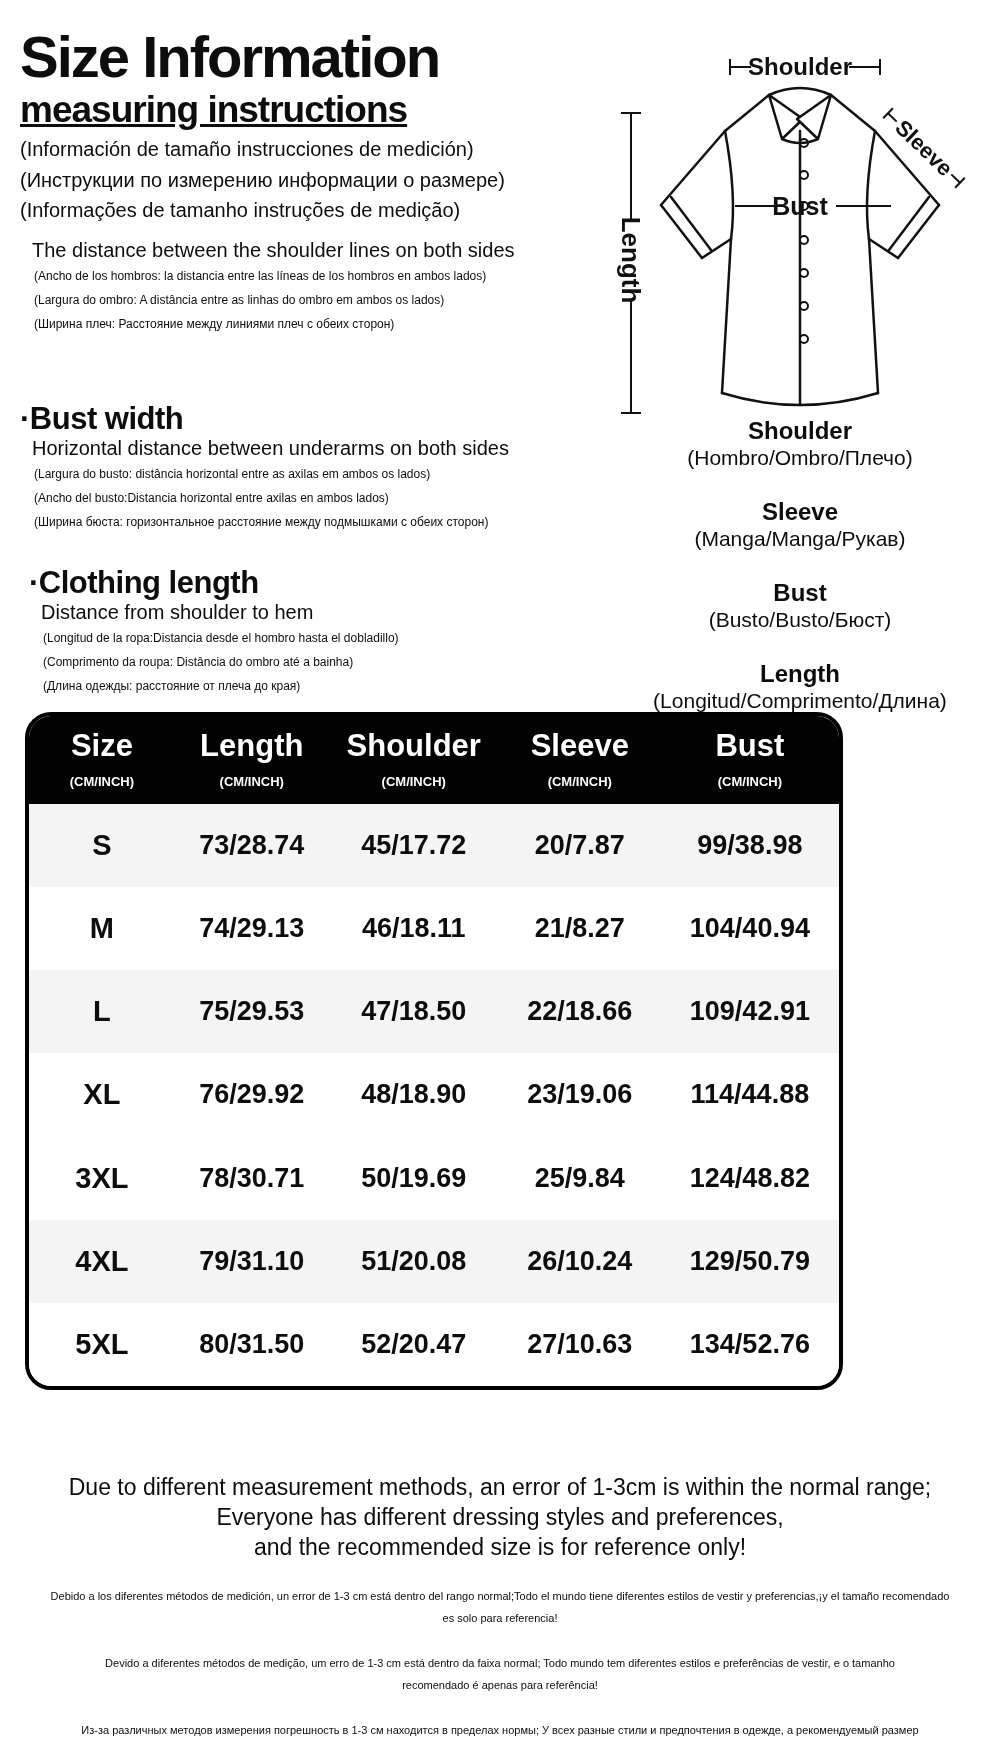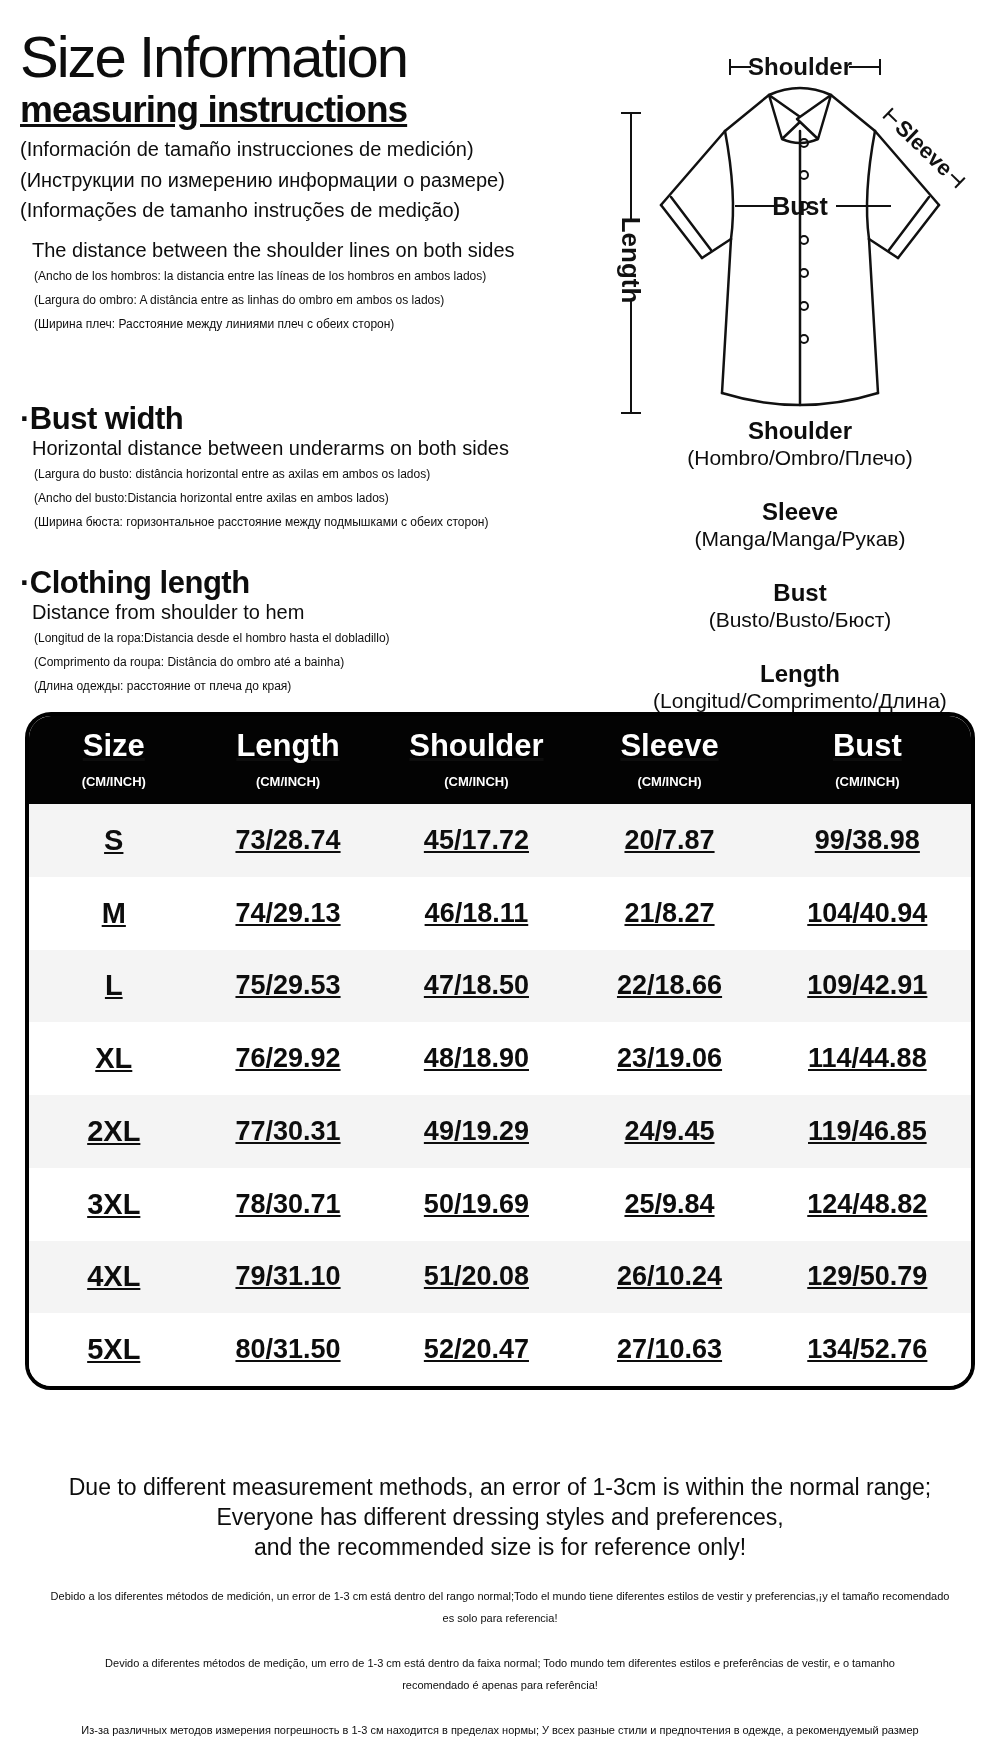--- a/index.html
+++ b/index.html
@@ -7,43 +7,43 @@
   body {
     position:relative;
     background:#ffffff;
     color:#0d0d0d;
     font-family:"Liberation Sans", sans-serif;
     overflow:hidden;
   }
 
   
   .title-block { position:absolute; left:20px; top:26px; width:535px; }
-  .page-title { font-size:58px; font-weight:400; letter-spacing:-2px; line-height:62px; }
+  .page-title { font-size:58px; font-weight:700; letter-spacing:-2px; line-height:62px; }
   .page-subtitle { font-size:37px; font-weight:700; letter-spacing:-1px; line-height:44px;text-decoration:underline; }
   .subtitle-trans { font-size:20px; line-height:26.5px; margin-top:4px; }
 
   .sec { position:absolute; left:20px; width:530px; }
   .sec-title { font-size:31px; font-weight:700; letter-spacing:-0.5px; line-height:34px; }
   .sec-desc { font-size:20px; line-height:24px; margin-left:12px; }
   .sec-trans { font-size:12px; line-height:19px; margin:5px 0 0 14px; max-width:478px; }
 
   
   .shirt-svg { position:absolute; left:545px; top:35px; }
   .shirt-svg text { font-family:"Liberation Sans", sans-serif; fill:#111; }
 
   .legend { position:absolute; left:552px; top:418px; width:496px; text-align:center; }
   .legend-item { margin-bottom:29px; }
   .legend-term { font-size:24px; font-weight:700; line-height:26px; }
   .legend-trans { font-size:21px; line-height:24px; margin-top:2px; }
 
   
   .size-table {
-    position:absolute; left:25px; top:712px; width:950px; height:678px;
+    position:absolute; left:25px; top:712px; width:818px; height:678px;
     border:4px solid #000; border-radius:26px; overflow:hidden;
-    background:#fff; display:flex; flex-direction:column;text-decoration:underline;
+    background:#fff; display:flex; flex-direction:column;
   }
   .t-header {
     background:#030303; color:#fff; height:88px; flex:0 0 88px;
     display:grid; grid-template-columns:18% 19% 21% 20% 22%;
     align-items:center;
   }
   .t-h-cell { text-align:center; }
   .t-h-main { font-size:31px; font-weight:700; line-height:32px; }
   .t-h-sub  { font-size:13px; font-weight:700; line-height:18px; margin-top:11px; }
   .t-row {
@@ -81,21 +81,21 @@
 </div>
 
 <div class="sec" style="top:402px;">
   <div class="sec-title"><span>·</span><span>Bust width</span></div>
   <div class="sec-desc">Horizontal distance between underarms on both sides</div>
   <div class="sec-trans">(Largura do busto: distância horizontal entre as axilas em ambos os lados)</div>
   <div class="sec-trans">(Ancho del busto:Distancia horizontal entre axilas en ambos lados)</div>
   <div class="sec-trans">(Ширина бюста: горизонтальное расстояние между подмышками с обеих сторон)</div>
 </div>
 
-<div class="sec" style="top:566px;">
+<div class="sec" style="top:566px;margin-left:9px;">
   <div class="sec-title"><span>·</span><span>Clothing length</span></div>
   <div class="sec-desc">Distance from shoulder to hem</div>
   <div class="sec-trans">(Longitud de la ropa:Distancia desde el hombro hasta el dobladillo)</div>
   <div class="sec-trans">(Comprimento da roupa: Distância do ombro até a bainha)</div>
   <div class="sec-trans">(Длина одежды: расстояние от плеча до края)</div>
 </div>
 
 <svg class="shirt-svg" width="460" height="385" viewBox="0 0 460 385">
 
   <g stroke="#111" stroke-width="2">
@@ -231,27 +231,20 @@
     <div class="t-cell">22/18.66</div>
     <div class="t-cell">109/42.91</div>
   </div>
   <div class="t-row">
     <div class="t-cell size">XL</div>
     <div class="t-cell">76/29.92</div>
     <div class="t-cell">48/18.90</div>
     <div class="t-cell">23/19.06</div>
     <div class="t-cell">114/44.88</div>
   </div>
-  <div class="t-row alt">
-    <div class="t-cell size">2XL</div>
-    <div class="t-cell">77/30.31</div>
-    <div class="t-cell">49/19.29</div>
-    <div class="t-cell">24/9.45</div>
-    <div class="t-cell">119/46.85</div>
-  </div>
   <div class="t-row">
     <div class="t-cell size">3XL</div>
     <div class="t-cell">78/30.71</div>
     <div class="t-cell">50/19.69</div>
     <div class="t-cell">25/9.84</div>
     <div class="t-cell">124/48.82</div>
   </div>
   <div class="t-row alt">
     <div class="t-cell size">4XL</div>
     <div class="t-cell">79/31.10</div>

